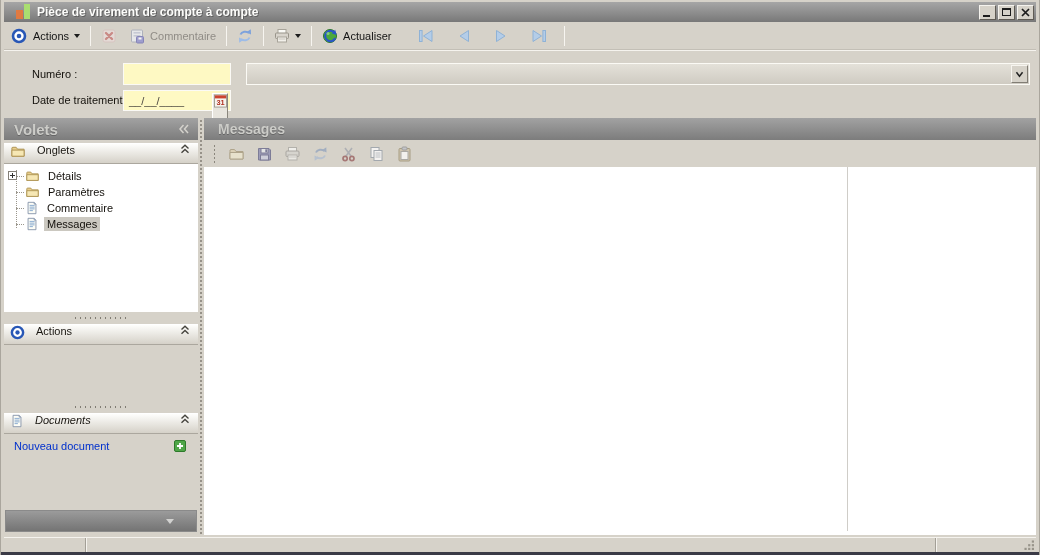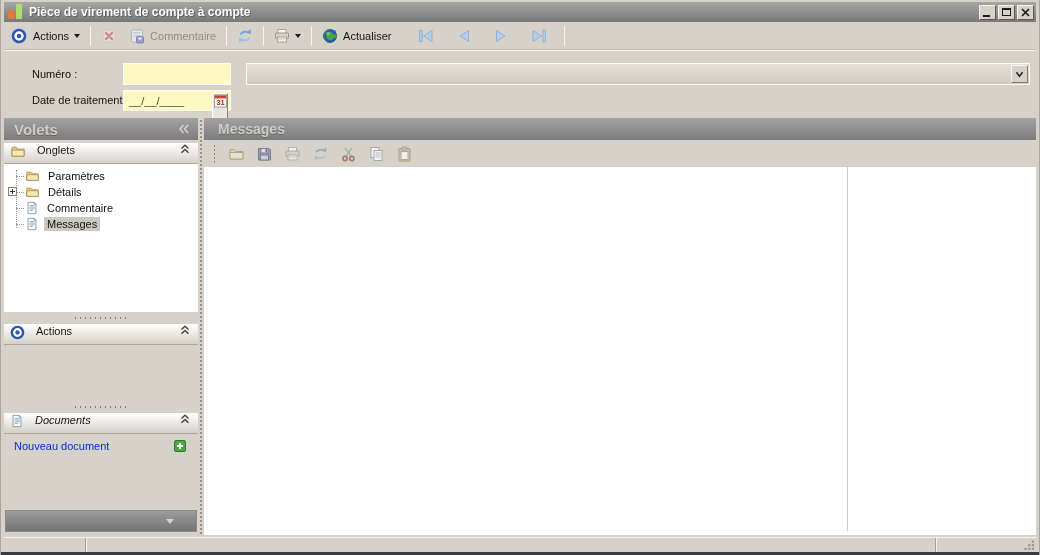--- a/index.html
+++ b/index.html
@@ -6,21 +6,21 @@
   html,body { background:#9a9a9a; }
   body { font-family:"Liberation Sans", sans-serif; font-size:11px; color:#1a1a1a; }
 
   .window { position:relative; width:1040px; height:555px; background:#d6d2c9;
             border-left:1px solid #aaa69d; border-right:1px solid #aaa69d; overflow:hidden; }
   .bottom-edge { position:absolute; left:0; right:0; bottom:0; height:3px; background:#3a3a46; }
 
   
   .titlebar { position:absolute; top:2px; left:3px; right:3px; height:20px;
               background:linear-gradient(#a6a6a6,#787878);
-              display:flex; align-items:center; padding:0 2px 0 4px; }
+              display:flex; align-items:center; padding:0 2px 0 12px; }
   .app-icon { position:relative; width:15px; height:16px; flex:none; }
   .app-icon .b1 { position:absolute; left:0; bottom:1px; width:7px; height:9px; background:#e07a42; }
   .app-icon .b2 { position:absolute; left:8px; bottom:1px; width:6px; height:15px; background:#aade70; }
   .title-text { margin-left:6px; font-weight:bold; font-size:12px; color:#fcfcfa;
                 text-shadow:1px 1px 0 #5e5e5e; flex:1; white-space:nowrap; overflow:hidden; }
   .winbtn { width:17px; height:15px; margin-left:2px; background:#d6d2c9; flex:none;
             border:1px solid; border-color:#f5f3ee #5f5b54 #5f5b54 #f5f3ee;
             display:flex; align-items:center; justify-content:center; position:relative; cursor:default; }
   .winbtn .min-glyph { position:absolute; left:3px; bottom:2px; width:7px; height:2px; background:#1c1c1c; }
   .winbtn .max-glyph { width:9px; height:8px; border:1px solid #1c1c1c; border-top-width:2px; }
@@ -281,42 +281,42 @@
         <span class="chev">
           <svg width="10" height="10" viewBox="0 0 10 10">
               <path d="M1.5 4.5 L5 1.2 L8.5 4.5 M1.5 8.8 L5 5.5 L8.5 8.8" fill="none" stroke="#46443e" stroke-width="1.4"></path>
             </svg>
         </span>
       </div>
 
       <div class="tree">
         <span class="tree-guide"></span>
         <div class="tree-row">
-          <span class="ticon">
-            <svg width="15" height="14" viewBox="0 0 16 16">
-                <path d="M1.5 4 L1.5 13 L14.5 13 L14.5 5.5 L7.5 5.5 L6 3.5 L2.5 3.5 Z" fill="#e9ce8c" stroke="#ad9252"></path>
-                <path d="M1.5 6.5 L14.5 6.5 L14.5 13 L1.5 13 Z" fill="#f6e7b4" stroke="#ad9252"></path>
-              </svg>
-          </span>
-          <span class="tlabel">Paramètres</span>
-        </div>
-        <div class="tree-row">
           <span class="expander">
             <svg width="9" height="9" viewBox="0 0 9 9">
                 <rect x="0.5" y="0.5" width="8" height="8" fill="#fff" stroke="#848078"></rect>
                 <path d="M2 4.5 H7 M4.5 2 V7" stroke="#333" stroke-width="1"></path>
               </svg>
           </span>
           <span class="ticon">
             <svg width="15" height="14" viewBox="0 0 16 16">
                 <path d="M1.5 4 L1.5 13 L14.5 13 L14.5 5.5 L7.5 5.5 L6 3.5 L2.5 3.5 Z" fill="#e9ce8c" stroke="#ad9252"></path>
                 <path d="M1.5 6.5 L14.5 6.5 L14.5 13 L1.5 13 Z" fill="#f6e7b4" stroke="#ad9252"></path>
               </svg>
           </span>
           <span class="tlabel">Détails</span>
+        </div>
+        <div class="tree-row">
+          <span class="ticon">
+            <svg width="15" height="14" viewBox="0 0 16 16">
+                <path d="M1.5 4 L1.5 13 L14.5 13 L14.5 5.5 L7.5 5.5 L6 3.5 L2.5 3.5 Z" fill="#e9ce8c" stroke="#ad9252"></path>
+                <path d="M1.5 6.5 L14.5 6.5 L14.5 13 L1.5 13 Z" fill="#f6e7b4" stroke="#ad9252"></path>
+              </svg>
+          </span>
+          <span class="tlabel">Paramètres</span>
         </div>
         <div class="tree-row">
           <span class="ticon">
             <svg width="14" height="14" viewBox="0 0 16 16">
                 <path d="M3.5 1.5 L10.5 1.5 L12.5 3.5 L12.5 14.5 L3.5 14.5 Z" fill="#fdfdf6" stroke="#8090a8"></path>
                 <path d="M10.5 1.5 L10.5 3.5 L12.5 3.5" fill="#d8e0ec" stroke="#8090a8"></path>
                 <path d="M5.2 5 H11 M5.2 7 H11 M5.2 9 H11 M5.2 11 H9" stroke="#7aa0cc" stroke-width="1"></path>
               </svg>
           </span>
           <span class="tlabel">Commentaire</span>

